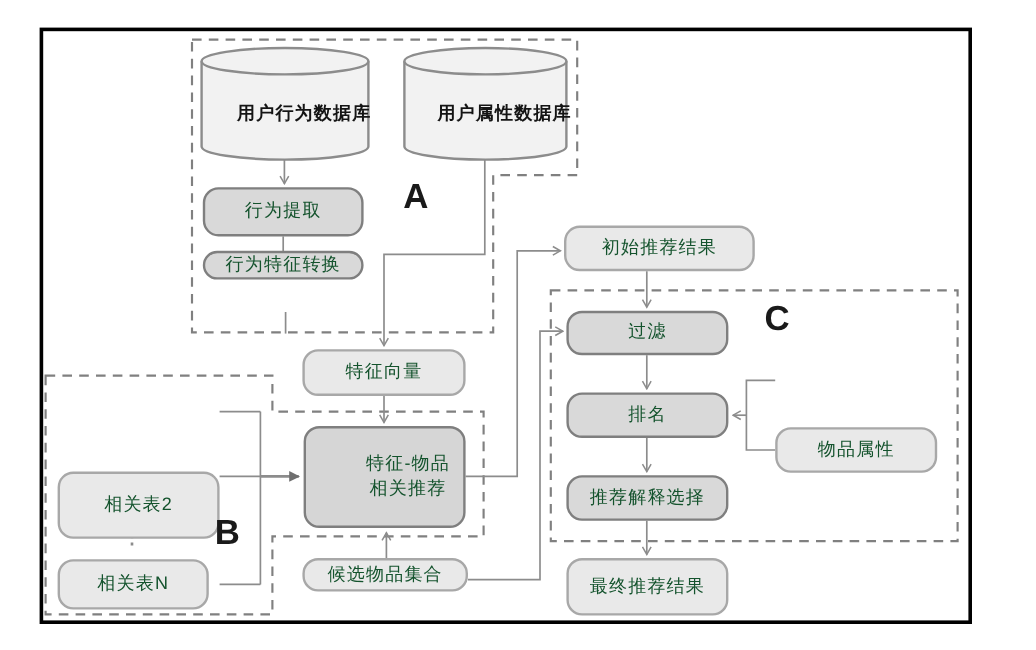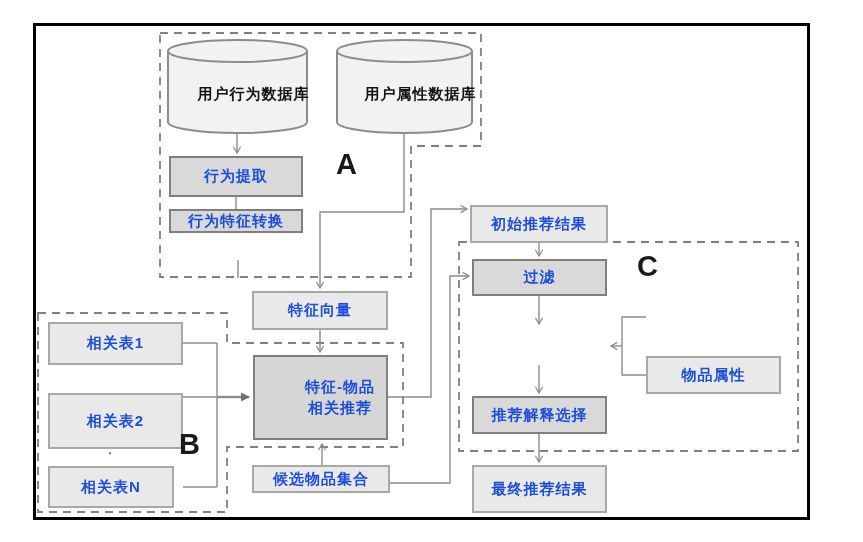--- a/index.html
+++ b/index.html
@@ -8,21 +8,21 @@
     font-family:"Liberation Sans", sans-serif;color:#111;overflow:hidden;
   }
   #frame{
     position:absolute;left:33px;top:23px;width:777px;height:497px;
     border:3px solid #000;box-sizing:border-box;background:#fff;
   }
   svg.layer{position:absolute;left:0;top:0;width:863px;height:542px;}
   .box{
     position:absolute;box-sizing:border-box;display:flex;flex-direction:column;
     align-items:center;justify-content:center;text-align:center;
-    font-size:15px;font-weight:700;letter-spacing:1px;line-height:1.35;color:#1d4ed8;
+    font-size:15px;font-weight:400;letter-spacing:1px;line-height:1.35;color:#14532d;border-radius:13px;
   }
   .proc{background:#d9d9d9;border:2px solid #7f7f7f;}
   .data{background:#e9e9e9;border:2px solid #a8a8a8;}
   .engine{background:#d6d6d6;border:2px solid #7f7f7f;}
   .cyl-label{
     position:absolute;text-align:center;font-size:15px;font-weight:600;
     letter-spacing:1px;color:#141414;margin-left:16px;
   }
   .seclabel{
     position:absolute;font-size:29px;font-weight:bold;color:#1a1a1a;
@@ -84,35 +84,35 @@
       <path d="M622,346 H611" marker-end="url(#mV)"></path>
       <path d="M110,422 V458" stroke-width="2.2" stroke-dasharray="2.5,3.5"></path>
     </g>
   </svg>
 
   <div class="cyl-label" style="left:168px;top:85px;width:139px;">用户行为数据库</div>
   <div class="cyl-label" style="left:337px;top:85px;width:135px;">用户属性数据库</div>
 
   <div class="box proc" style="left:169px;top:156px;width:134px;height:41px;">行为提取</div>
   <div class="box proc" style="left:169px;top:209px;width:134px;height:24px;">行为特征转换</div>
-  <div class="box data" style="left:470px;top:205px;width:138px;height:38px;">初始推荐结果</div>
+  <div class="box data" style="left:470px;top:188px;width:159px;height:38px;">初始推荐结果</div>
   <div class="box data" style="left:252px;top:291px;width:136px;height:39px;">特征向量</div>
 
   <div class="box engine" style="left:253px;top:355px;width:135px;height:85px;padding-left:39px;">
     <span>特征-物品</span>
     <span>相关推荐</span>
   </div>
 
   <div class="box data" style="left:252px;top:465px;width:138px;height:28px;">候选物品集合</div>
 
-  <div class="box data" style="left:48px;top:322px;width:135px;height:43px;">相关表1</div>
   <div class="box data" style="left:48px;top:393px;width:135px;height:56px;">相关表2</div>
   <div class="box data" style="left:48px;top:466px;width:126px;height:42px;text-align:right;">相关表N</div>
 
   <div class="box proc" style="left:472px;top:259px;width:135px;height:37px;">过滤</div>
+  <div class="box proc" style="left:472px;top:327px;width:135px;height:38px;">排名</div>
   <div class="box proc" style="left:472px;top:396px;width:135px;height:38px;">推荐解释选择</div>
   <div class="box data" style="left:472px;top:465px;width:135px;height:48px;">最终推荐结果</div>
 
   <div class="box data" style="left:646px;top:356px;width:135px;height:38px;">物品属性</div>
 
   <div class="seclabel" style="left:336px;top:148px;">A</div>
   <div class="seclabel" style="left:179px;top:428px;">B</div>
   <div class="seclabel" style="left:637px;top:250px;">C</div>
 </div>
 

